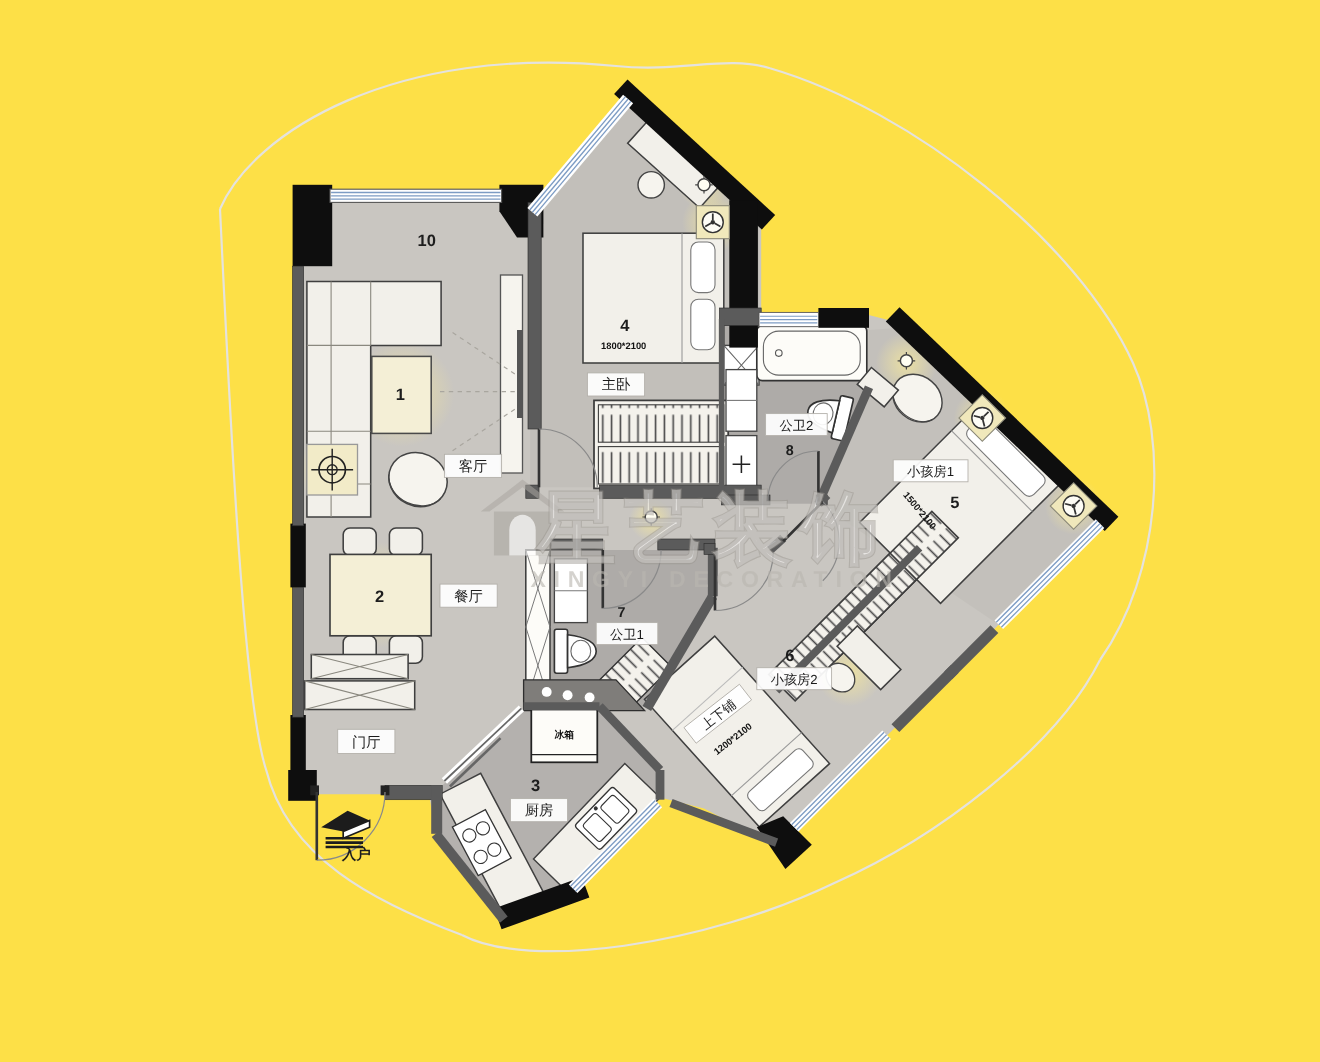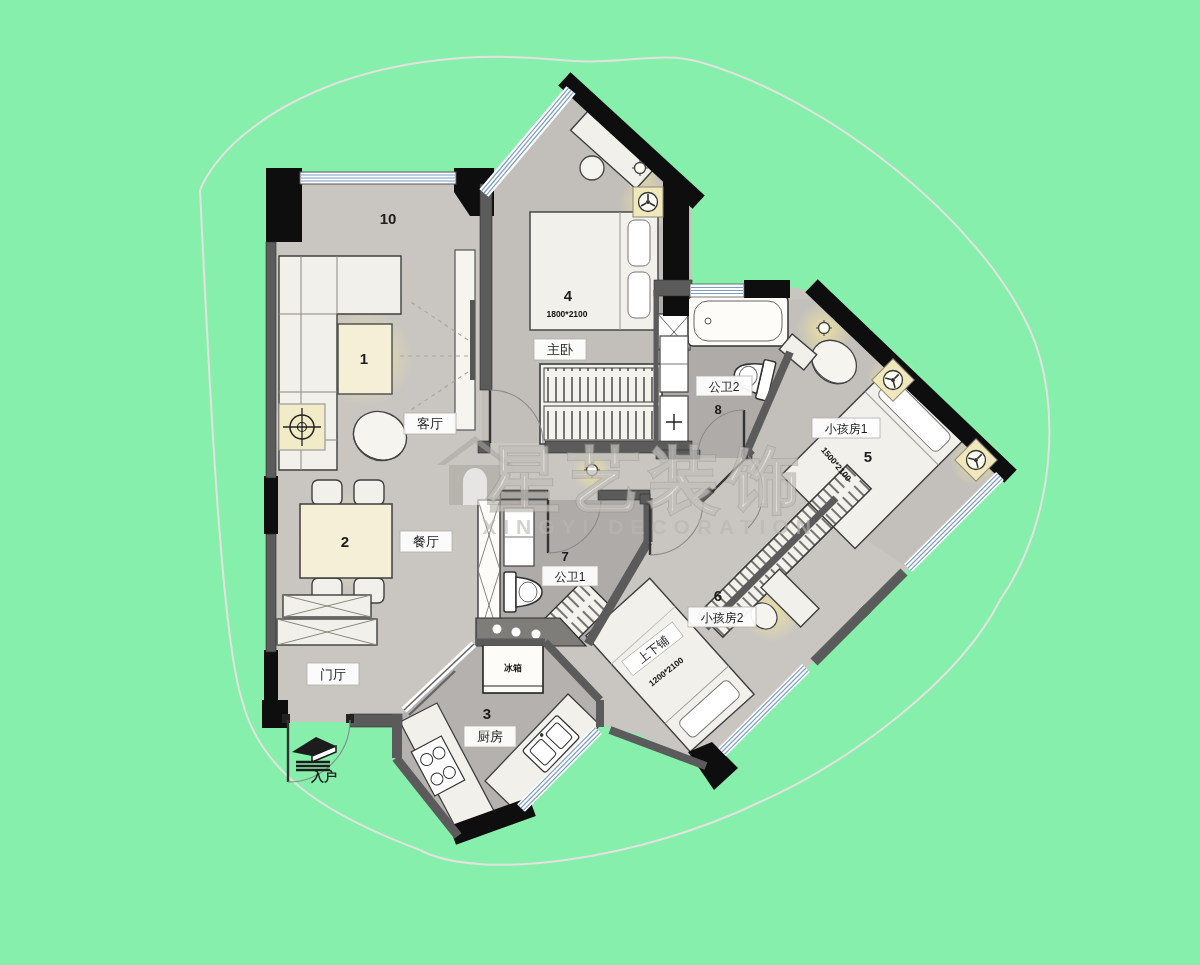--- a/index.html
+++ b/index.html
@@ -1,16 +1,16 @@
 <!DOCTYPE html>
 <html><head>
 <meta charset="utf-8">
 <style>
   html,body{margin:0;padding:0;background:#ffffff;}
-  .stage{width:1200px;height:965px;position:relative;background:#86efac;overflow:hidden;}
+  .stage{width:1200px;height:965px;position:relative;background:#fde047;overflow:hidden;}
   svg{display:block;}
   .cn{font:13px "Liberation Sans",sans-serif;fill:#1a1a1a;}
   .cnsm{font:12px "Liberation Sans",sans-serif;fill:#1a1a1a;}
   .num{font:bold 15px "Liberation Sans",sans-serif;fill:#1d1d1d;}
   .numsm{font:bold 13px "Liberation Sans",sans-serif;fill:#1d1d1d;}
   .dim{font:bold 8.5px "Liberation Sans",sans-serif;fill:#111;}
   .tiny{font:bold 9px "Liberation Sans",sans-serif;fill:#111;}
   .lblbox{fill:#ffffff;fill-opacity:.93;stroke:#b3b0aa;stroke-width:.8;}
   .wm1{font:bold 72px "Liberation Sans",sans-serif;fill:rgba(255,255,255,.55);stroke:rgba(150,147,139,.45);stroke-width:2px;letter-spacing:8px;}
   .wm2{font:bold 21px "Liberation Sans",sans-serif;fill:rgba(186,183,176,.62);letter-spacing:7px;}

